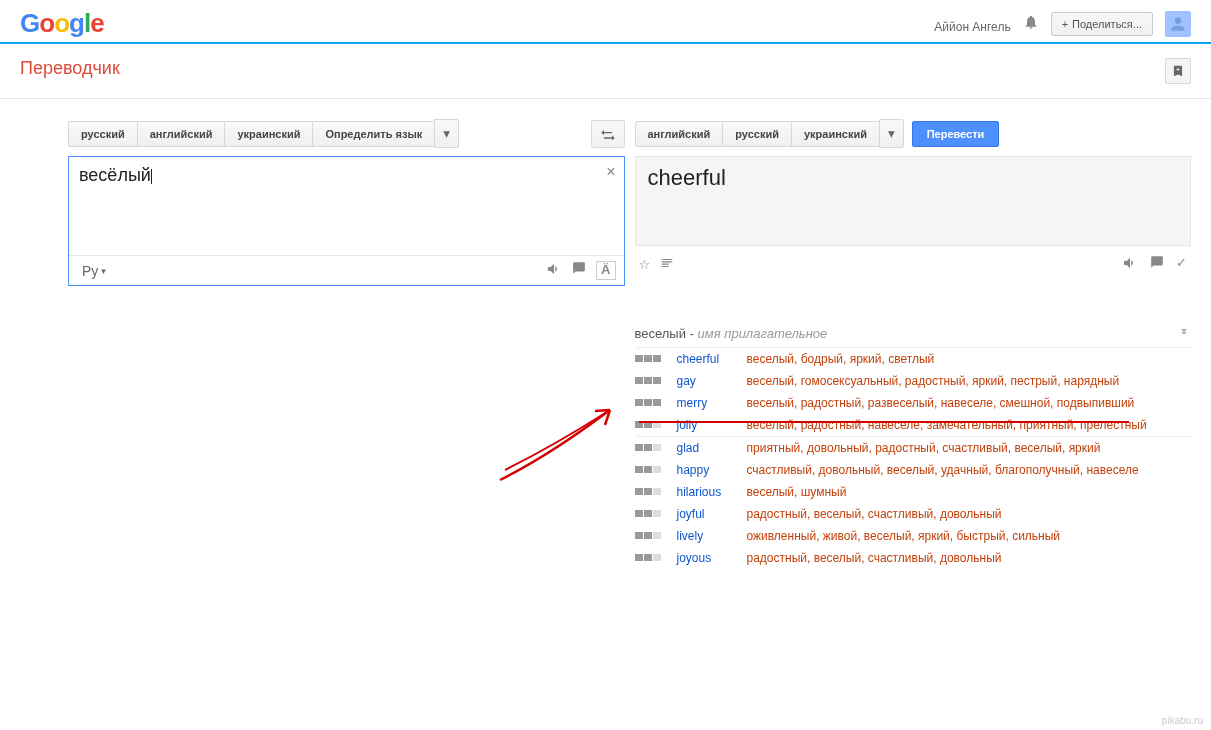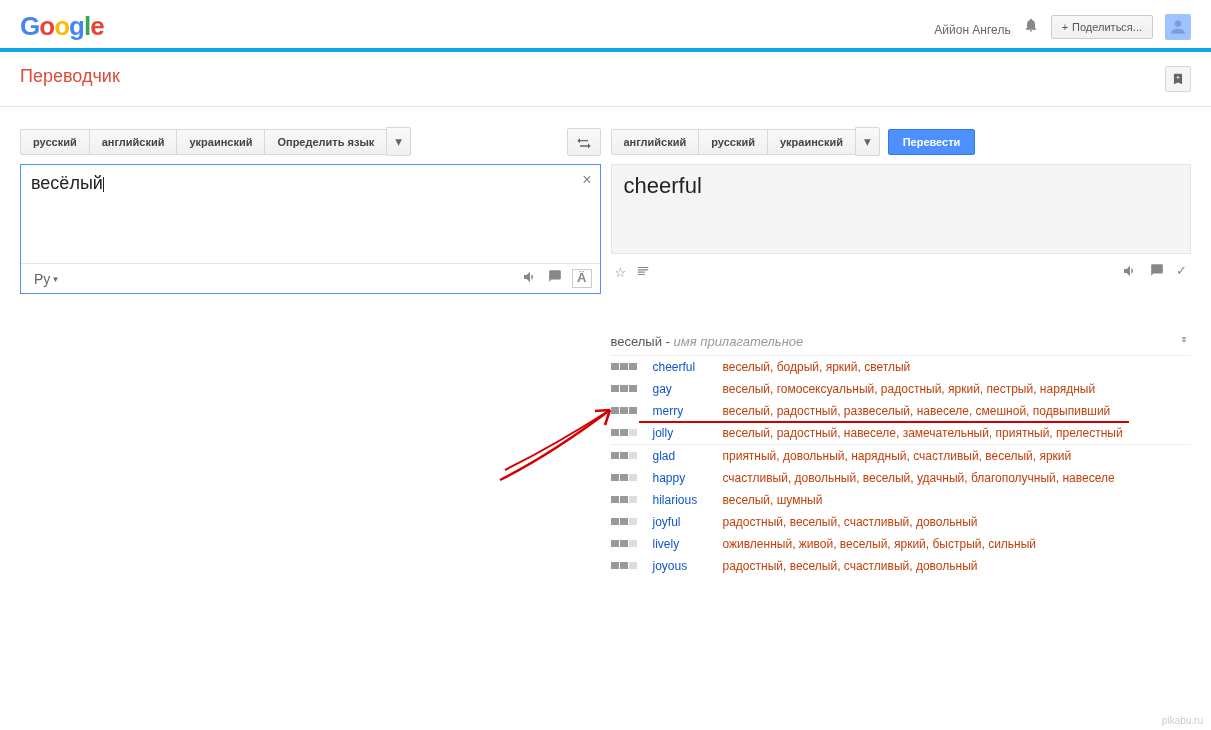--- a/index.html
+++ b/index.html
@@ -1,40 +1,40 @@
 <!DOCTYPE html>
 <html><head>
 <meta charset="utf-8">
 <style>
   * { box-sizing: border-box; margin: 0; padding: 0; }
   body { font-family: Arial, sans-serif; font-size: 13px; color: #222; background: #fff; width: 1211px; }
   
   
-  .header { height: 52px; padding: 15px 20px 10px 20px; display: flex; align-items: center; justify-content: space-between; border-bottom: 4px solid #0ea5e9; }
+  .header { height: 44px; padding: 15px 20px 10px 20px; display: flex; align-items: center; justify-content: space-between; border-bottom: 2px solid #0ea5e9; }
   .logo { font-size: 26px; font-weight: bold; letter-spacing: -1px; }
   .logo .g1 { color: #4285F4; }
   .logo .o1 { color: #EA4335; }
   .logo .o2 { color: #FBBC05; }
   .logo .g2 { color: #4285F4; }
   .logo .l  { color: #34A853; }
   .logo .e  { color: #EA4335; }
   .header-right { display: flex; align-items: center; gap: 12px; }
   .username { color: #666; font-size: 12px; margin-top: 6px; }
   .bell-icon { color: #888; }
   .share-btn { background: linear-gradient(#f7f7f7,#f0f0f0); border: 1px solid #ccc; border-radius: 2px; padding: 5px 10px; color: #555; font-size: 11px; cursor: pointer; display: flex; align-items: center; gap: 4px; }
   .avatar { width: 26px; height: 26px; background: #a0c3ff; display: flex; align-items: center; justify-content: center; border-radius: 2px; }
   .avatar svg { fill: #7a9edb; }
   
   
   .title-bar { padding: 14px 20px; display: flex; justify-content: space-between; border-bottom: 1px solid #e5e5e5; }
   .app-title { color: #dd4b39; font-size: 18px; }
   .phrasebook-btn { width: 26px; height: 26px; background: #f5f5f5; border: 1px solid #d8d8d8; border-radius: 2px; display:flex; align-items:center; justify-content:center; cursor:pointer;}
   
   
-  .main { padding: 20px; display: flex; gap: 10px; }
+  .main { padding: 20px; display: flex; gap: 10px; margin-left: 48px; }
   .col { flex: 1; min-width: 0; }
   
   
   .lang-row { display: flex; align-items: center; margin-bottom: 8px; }
   .lang-btn { background: linear-gradient(#f9f9f9,#f0f0f0); border: 1px solid #d8d8d8; padding: 6px 12px; font-size: 11px; font-weight: bold; color: #444; cursor: pointer; margin-right: -1px; }
   .lang-btn:first-child { border-radius: 2px 0 0 2px; }
   .lang-dropdown { background: linear-gradient(#f9f9f9,#f0f0f0); border: 1px solid #d8d8d8; padding: 6px 8px; cursor: pointer; border-radius: 0 2px 2px 0; color:#666;}
   .swap-btn { width: 34px; height: 28px; background: linear-gradient(#f9f9f9,#f0f0f0); border: 1px solid #d8d8d8; border-radius: 2px; cursor: pointer; display:flex; align-items:center; justify-content:center; color:#666; margin-left:auto;}
   .translate-btn { background: #4d90fe; color: #fff; border: 1px solid #3079ed; padding: 6px 14px; font-size: 11px; font-weight: bold; border-radius: 2px; cursor: pointer; margin-left: 8px; }
   
@@ -234,21 +234,21 @@
             </div>
           </div>
           <div class="dict-group">
             <div class="dict-row">
               <div class="freq">
                 <div class="freq-bar on"></div>
                 <div class="freq-bar on"></div>
                 <div class="freq-bar"></div>
               </div>
               <div class="dict-word">glad</div>
-              <div class="dict-trans">приятный, довольный, нарядный, счастливый, веселый, яркий</div>
+              <div class="dict-trans">приятный, довольный, радостный, счастливый, веселый, яркий</div>
             </div>
             <div class="dict-row">
               <div class="freq">
                 <div class="freq-bar on"></div>
                 <div class="freq-bar on"></div>
                 <div class="freq-bar"></div>
               </div>
               <div class="dict-word">happy</div>
               <div class="dict-trans">счастливый, довольный, веселый, удачный, благополучный, навеселе</div>
             </div>

